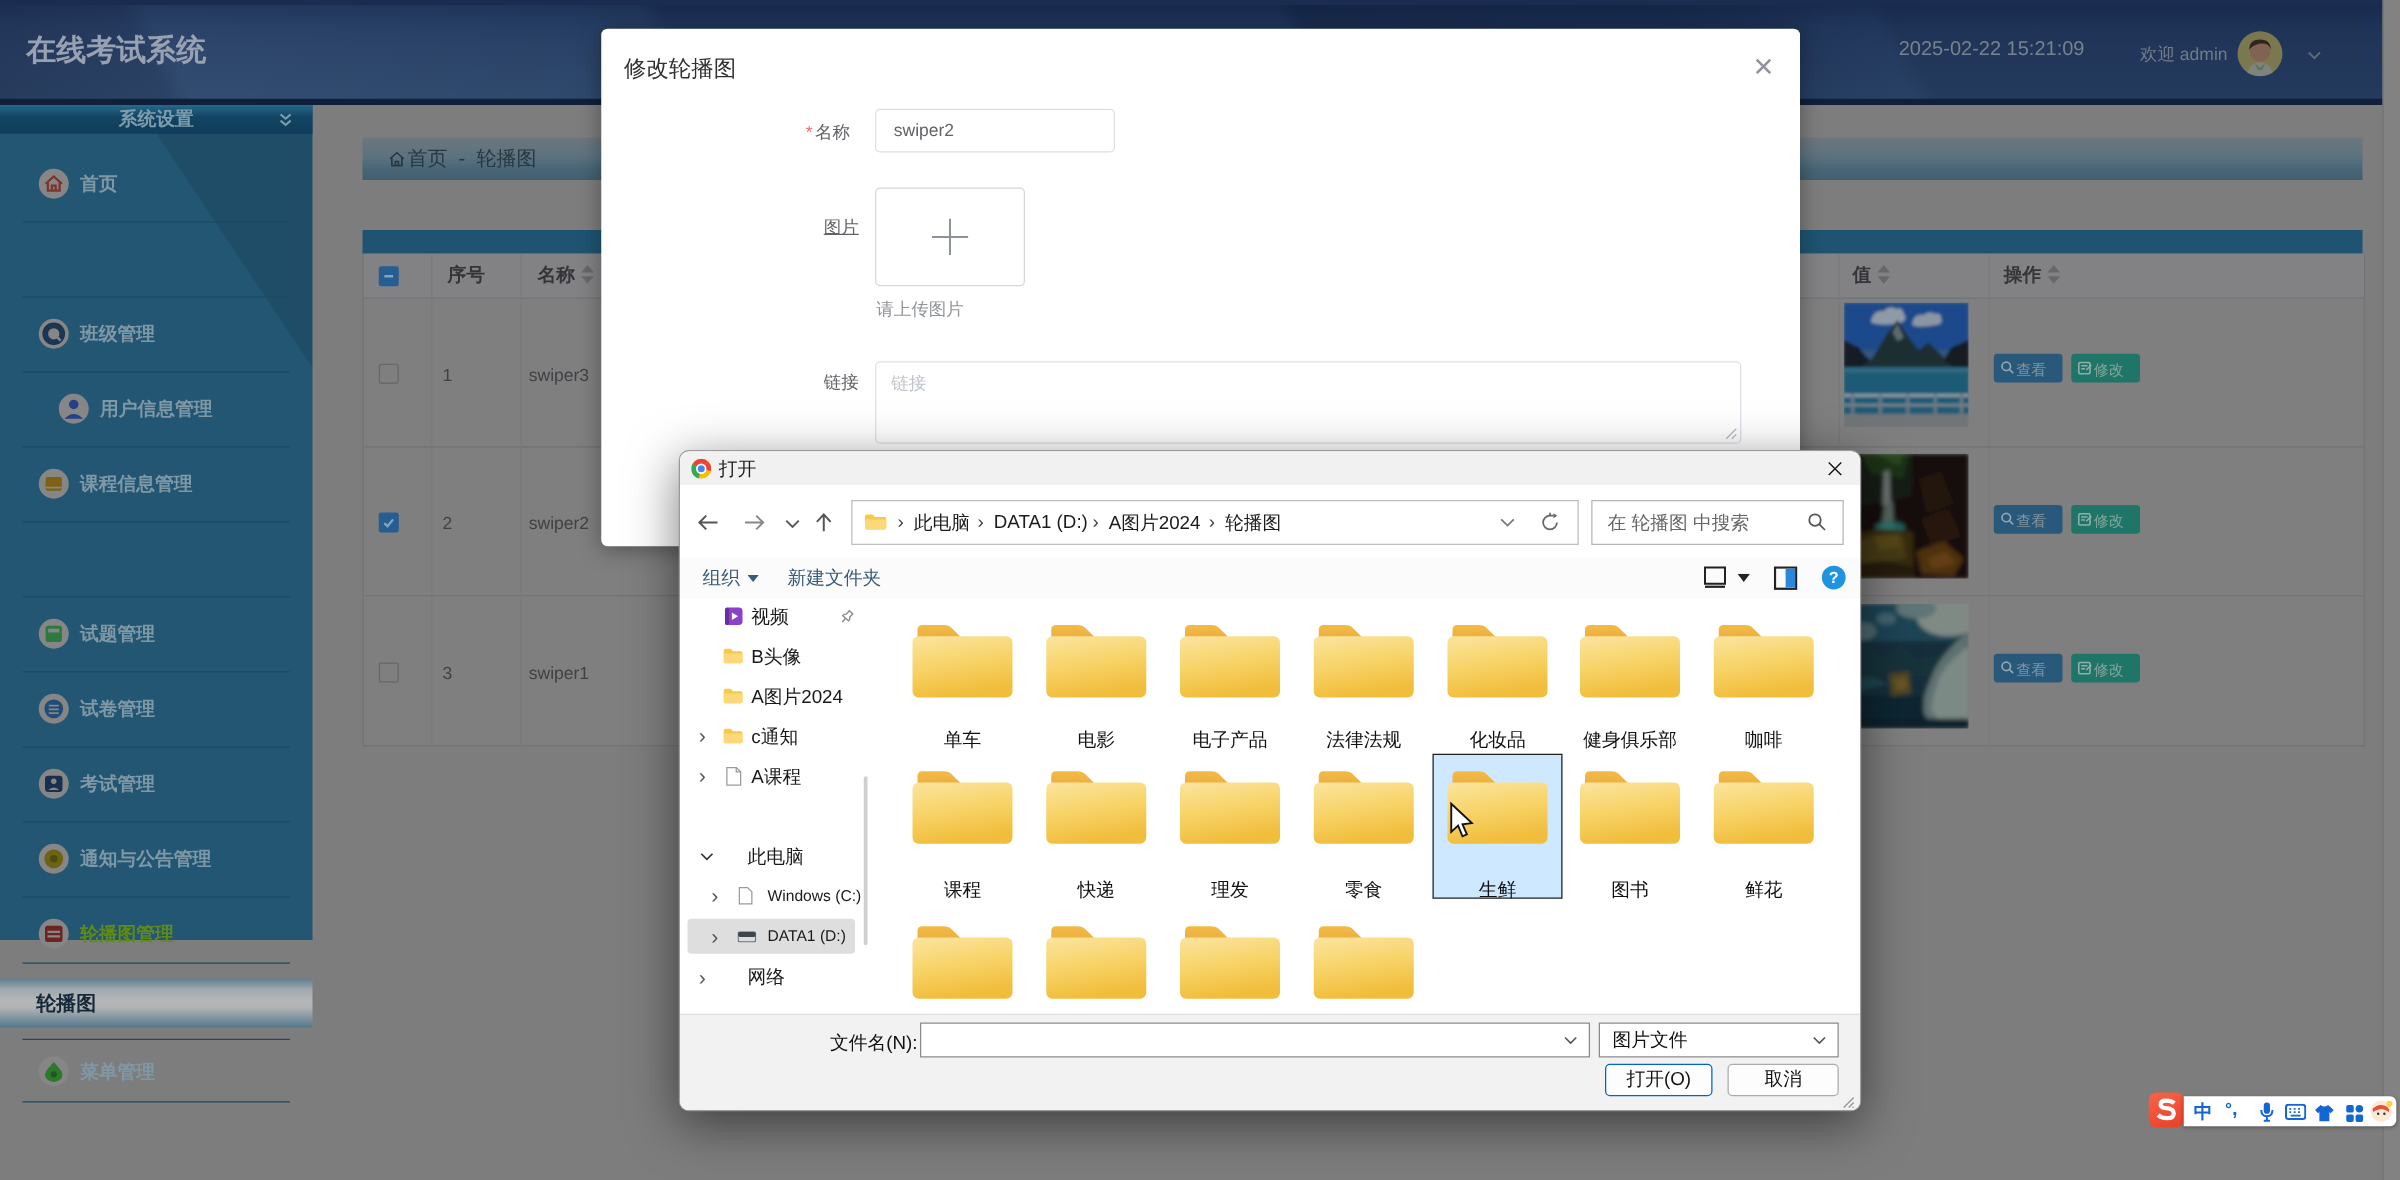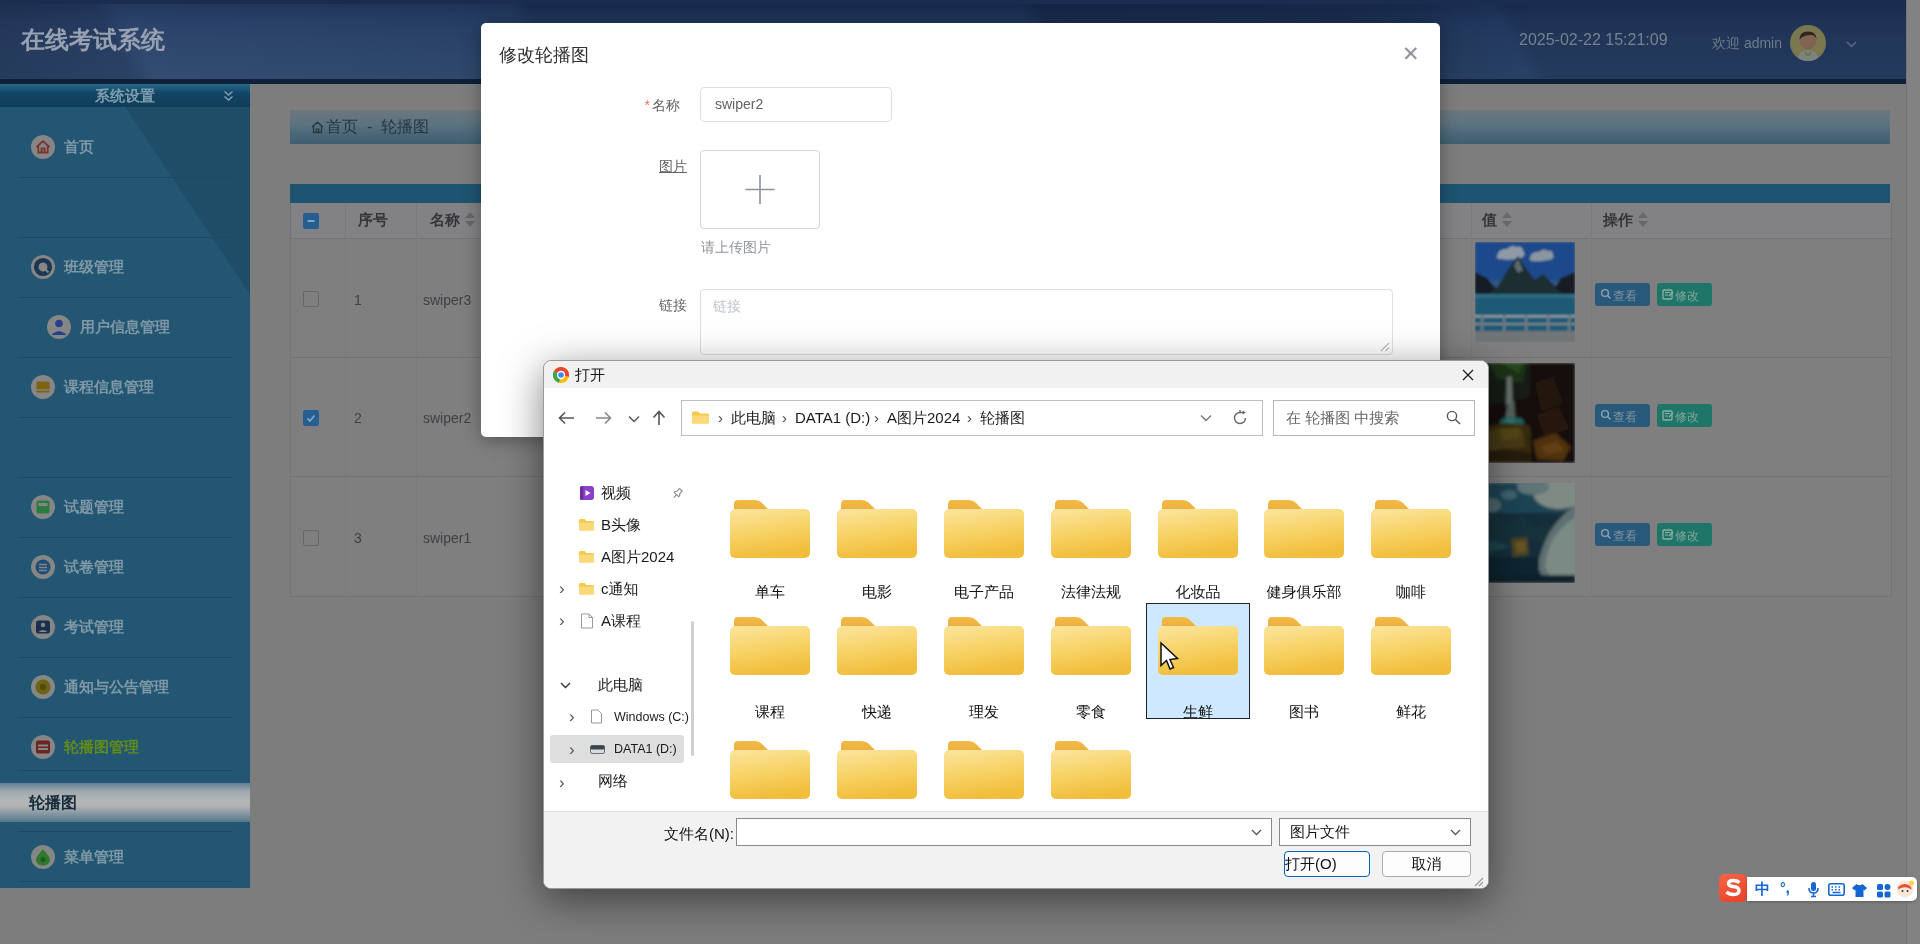--- a/index.html
+++ b/index.html
@@ -7,21 +7,21 @@
   .abs{position:absolute;}
   
   #header{left:0;top:0;width:1920px;height:84px;background:linear-gradient(180deg,#152749 0%,#1f355a 25%,#243a5e 45%,#263e61 70%,#294365 100%);overflow:hidden;}
   #header .strip{position:absolute;left:0;top:0;width:100%;height:4px;background:#1a2c4f;}
   #header .streak1{position:absolute;left:0;top:0;width:1920px;height:84px;background:linear-gradient(62deg,rgba(10,20,45,0.30) 0%,rgba(10,20,45,0.18) 7%,rgba(10,20,45,0.0) 8%),linear-gradient(62deg,rgba(110,145,195,0.14) 8%,rgba(110,145,195,0.08) 28%,rgba(110,145,195,0.0) 29%),linear-gradient(62deg,rgba(8,16,38,0.0) 54%,rgba(8,16,38,0.24) 55%,rgba(8,16,38,0.14) 78%,rgba(8,16,38,0.26) 79%),linear-gradient(90deg,rgba(80,125,190,0.0) 70%,rgba(80,125,190,0.13) 80%,rgba(80,125,190,0.13) 100%);}
   #header .logo{position:absolute;left:21px;top:24px;font-size:24px;font-weight:bold;color:#97a1b1;letter-spacing:0px;}
   #header .date{position:absolute;left:1519px;top:31px;font-size:16px;color:#76828f;}
   #header .welcome{position:absolute;left:1712px;top:35px;font-size:14px;color:#6f7b88;}
   #hdrline{left:0;top:79px;width:1920px;height:5px;background:#10203a;}
   
-  #sidebar{left:0;top:84px;width:250px;height:804px;background:#235672;}
+  #sidebar{left:0;top:84px;width:250px;height:668px;background:#235672;}
   #systitle{left:0;top:0px;width:250px;height:23px;background:linear-gradient(180deg,#256a8c 0%,#134564 40%,#0f3c59 100%);text-align:center;line-height:23px;font-size:15px;font-weight:bold;color:#7e9dad;}
   .mitem{position:absolute;left:0;width:250px;height:60px;}
   .mitem .ic{position:absolute;left:31px;top:50%;margin-top:-12px;width:24px;height:24px;border-radius:50%;background:#868686;}
   .mitem .tx{position:absolute;left:64px;top:50%;margin-top:-9px;font-size:15px;font-weight:bold;color:#7f98a6;}
   .mdiv{position:absolute;left:18px;width:214px;height:1px;background:#1d4a63;}
   #submenu{position:absolute;left:0;top:699px;width:250px;height:39px;background:linear-gradient(180deg,#5f7f92 0%,#9fa9ae 22%,#b5b7b8 45%,#afb2b4 60%,#7e939e 82%,#54788c 100%);}
   #submenu span{position:absolute;left:29px;top:10px;font-size:16px;font-weight:bold;color:#15293a;}
   
   #content{left:250px;top:84px;width:1658px;height:860px;}
   #crumb{left:40px;top:26px;width:1600px;height:34px;background:linear-gradient(180deg,#6d777e 0%,#5b7280 45%,#486676 75%,#415f70 100%);}
@@ -371,21 +371,21 @@
   </div>
   <div class="abs" id="rstrip"></div>
 
   <div class="abs" id="modal">
     <div class="title">修改轮播图</div>
     <div class="close">✕</div>
     <div class="lab" style="left:139px;top:74px;"><span class="red">*</span>名称</div>
     <div id="nameinput">
       <span>swiper2</span>
     </div>
-    <div class="lab" style="left:146px;top:135px;text-decoration:underline;">图片</div>
+    <div class="lab" style="left:146px;top:150px;text-decoration:underline;">图片</div>
     <div id="upbox"><svg width="118" height="77">
         <path d="M59 24 V53 M44.5 38.5 H73.5" stroke="#8c939d" stroke-width="1.6"></path>
       </svg></div>
     <div id="uptext">请上传图片</div>
     <div class="lab" style="left:146px;top:274px;">链接</div>
     <div id="linkarea">
       <span>链接</span>
       <svg width="10" height="10" style="position:absolute;right:2px;bottom:2px;">
         <path d="M9 1 L1 9 M9 5.5 L5.5 9" stroke="#b8bcc2" stroke-width="1.1"></path>
       </svg>
@@ -440,20 +440,42 @@
           <path d="M10.8 0.6 L13.8 2.5 L10.8 4.6 Z" fill="#666"></path>
         </svg>
       </div>
       <div style="position:absolute;left:729px;top:12px;width:200px;height:34px;border:1px solid #b6b6b6;background:#fff;">
         <span style="position:absolute;left:12px;top:8px;font-size:15px;color:#666;">在 轮播图 中搜索</span>
         <svg width="15" height="15" style="position:absolute;left:172px;top:9px;">
           <circle cx="6" cy="6" r="4.6" fill="none" stroke="#555" stroke-width="1.4"></circle>
           <path d="M9.5 9.5 L14 14" stroke="#555" stroke-width="1.4"></path>
         </svg>
       </div>
+    </div>
+    <div id="fcmd">
+      <span style="position:absolute;left:18px;top:7px;font-size:15px;color:#3a5a78;">组织</span>
+      <svg width="9" height="6" style="position:absolute;left:54px;top:14px;">
+        <path d="M0 0 L4.5 5.5 L9 0 Z" fill="#3a5a78"></path>
+      </svg>
+      <span style="position:absolute;left:86px;top:7px;font-size:15px;color:#3a5a78;">新建文件夹</span>
+      <svg width="20" height="20" style="position:absolute;left:818px;top:6px;">
+        <rect x="2" y="2" width="16" height="13" fill="none" stroke="#222" stroke-width="1.6"></rect>
+        <rect x="2" y="16.5" width="16" height="1.8" fill="#222"></rect>
+      </svg>
+      <svg width="10" height="7" style="position:absolute;left:846px;top:13px;">
+        <path d="M0 0 L5 6.5 L10 0 Z" fill="#222"></path>
+      </svg>
+      <svg width="19" height="19" style="position:absolute;left:875px;top:7px;">
+        <rect x="1" y="1" width="17" height="17" fill="none" stroke="#222" stroke-width="1.8"></rect>
+        <rect x="9.5" y="2" width="7.5" height="15" fill="#2b88d8"></rect>
+      </svg>
+      <svg width="20" height="20" style="position:absolute;left:913px;top:6px;">
+        <circle cx="10" cy="10" r="9.5" fill="#1f93e0"></circle>
+        <text x="10" y="14.5" text-anchor="middle" font-size="13" font-weight="bold" fill="#fff" font-family="Liberation Sans">?</text>
+      </svg>
     </div>
     <div id="fbody">
       <svg width="0" height="0" style="position:absolute;">
         <defs>
         <linearGradient id="fg1" x1="0" y1="0" x2="0.25" y2="1">
             <stop offset="0" stop-color="#fbe49e"></stop>
             <stop offset="0.55" stop-color="#f7d264"></stop>
             <stop offset="1" stop-color="#f1bd3c"></stop>
           </linearGradient>
         <linearGradient id="fg2" x1="0" y1="0" x2="0" y2="1">
@@ -603,21 +625,21 @@
         <svg width="11" height="7" style="position:absolute;right:9px;top:10px;">
           <path d="M1 1 L5.5 5.5 L10 1" stroke="#555" stroke-width="1.3" fill="none"></path>
         </svg>
       </div>
       <div style="position:absolute;left:735px;top:6px;width:190px;height:26px;border:1px solid #8a8a8a;background:#fff;">
         <span style="position:absolute;left:10px;top:4px;font-size:15px;color:#111;">图片文件</span>
         <svg width="11" height="7" style="position:absolute;right:9px;top:10px;">
           <path d="M1 1 L5.5 5.5 L10 1" stroke="#555" stroke-width="1.3" fill="none"></path>
         </svg>
       </div>
-      <div style="position:absolute;left:740px;top:39px;width:84px;height:24px;border:1px solid #0067c0;border-radius:4px;background:#fdfdfd;line-height:24px;font-size:15px;color:#111;">打开(O)</div>
+      <div style="position:absolute;left:740px;top:39px;width:84px;height:24px;border:1px solid #0067c0;border-radius:4px;background:#fdfdfd;text-align:center;line-height:24px;font-size:15px;color:#111;">打开(O)</div>
       <div style="position:absolute;left:838px;top:39px;width:87px;height:24px;border:1px solid #ababab;border-radius:4px;background:#fdfdfd;text-align:center;line-height:24px;font-size:15px;color:#111;">取消</div>
       <svg width="10" height="10" style="position:absolute;left:930px;top:65px;">
         <path d="M9 1 L1 9 M9 5 L5 9 M9 9 L8 9" stroke="#9a9a9a" stroke-width="1.2"></path>
       </svg>
     </div>
   </div>
 
   <div class="abs" id="sogou" style="left:1719px;top:874px;width:198px;height:28px;">
     <div style="position:absolute;left:0;top:0;width:28px;height:28px;border-radius:6px;background:linear-gradient(160deg,#fa6445 0%,#e8402a 100%);">
       <svg width="28" height="28">

